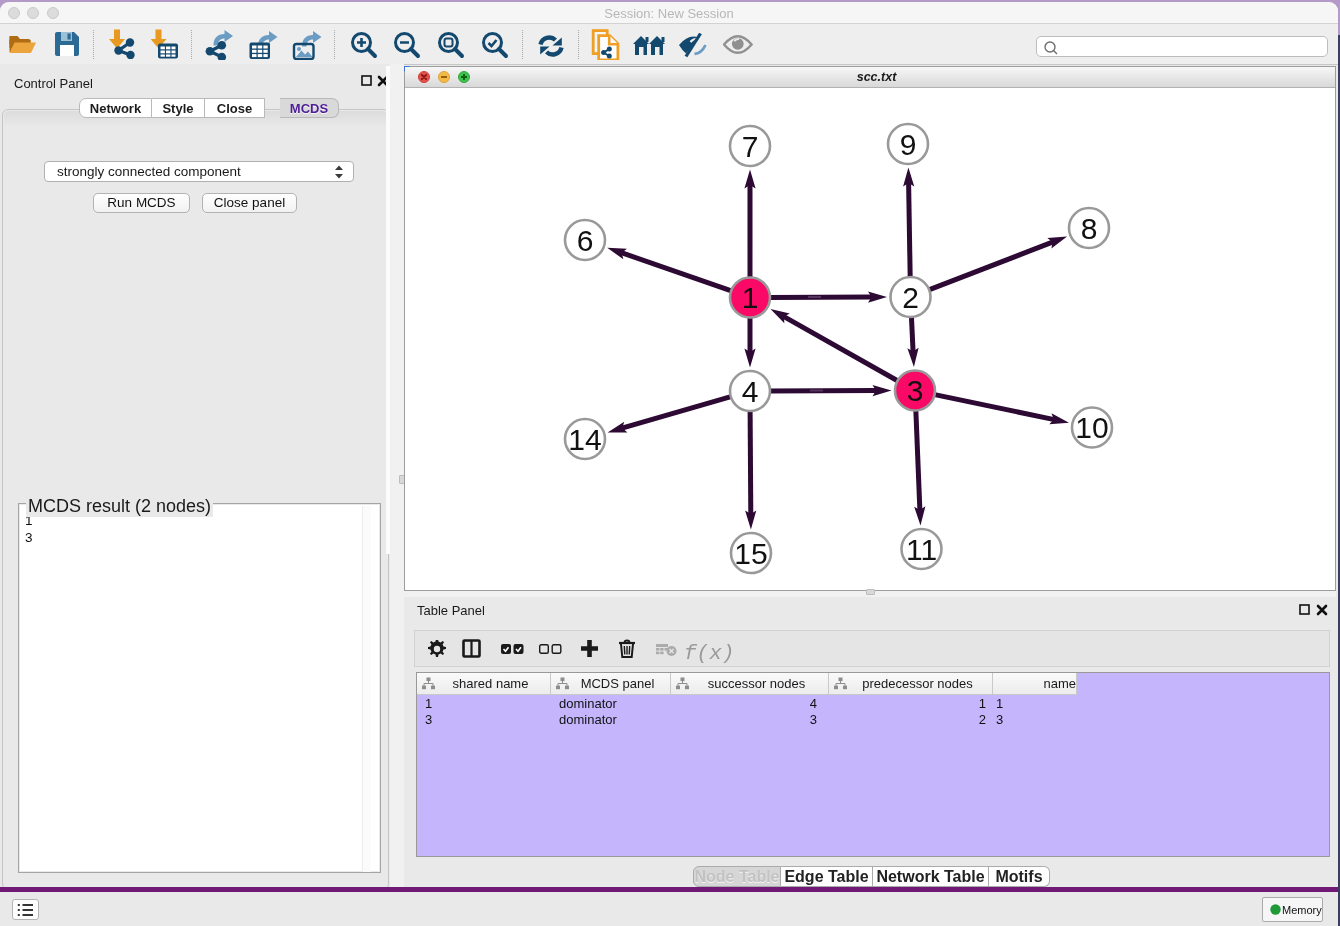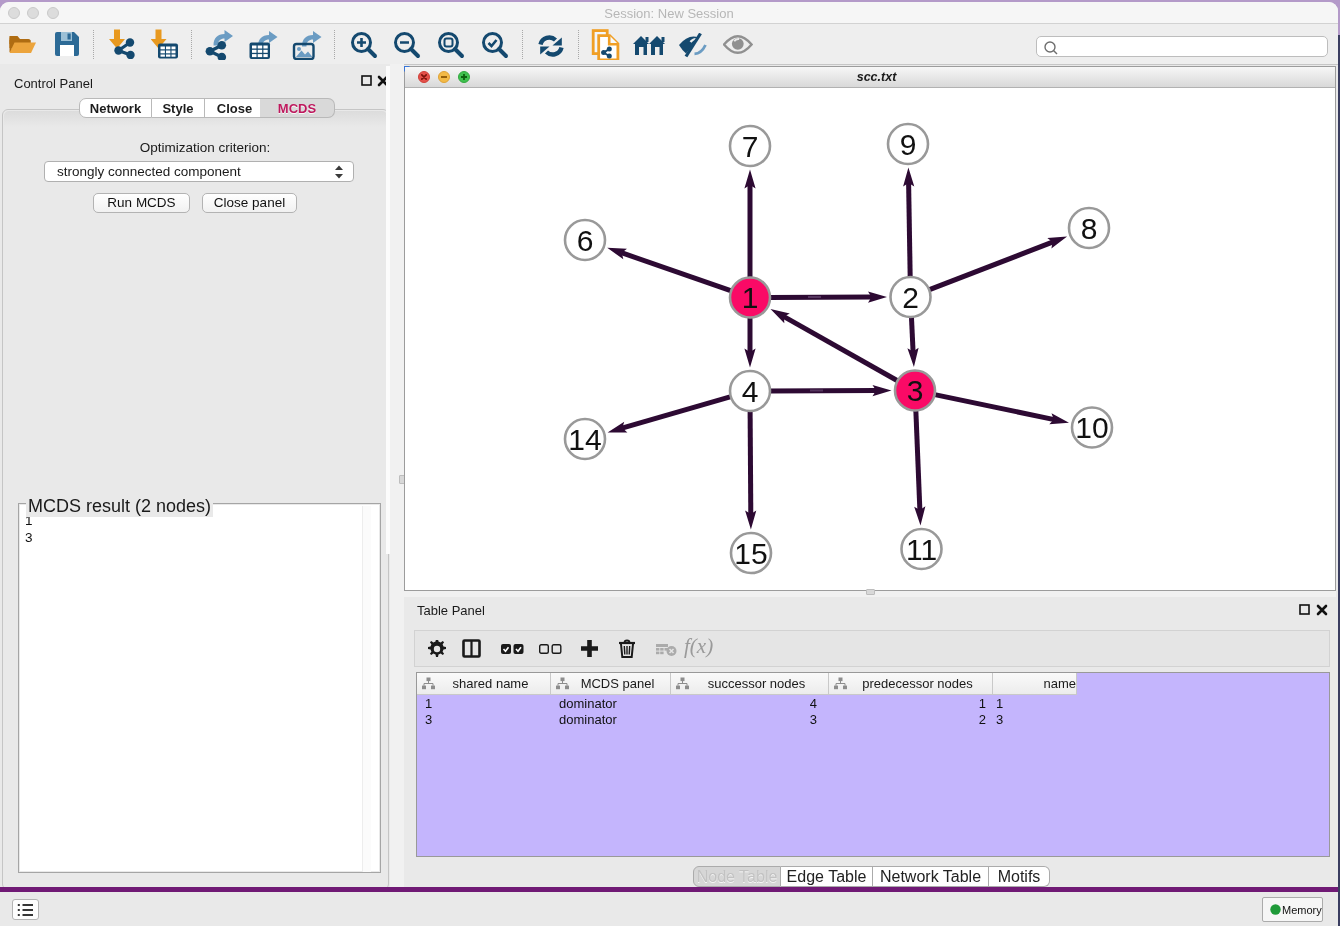--- a/index.html
+++ b/index.html
@@ -37,21 +37,21 @@
 .net-tb { position:absolute; left:0; top:0; width:930px; height:20.5px; background:linear-gradient(#f7f7f7,#d9d9d9); border-bottom:1px solid #b2b2b2; }
 .net-title { position:absolute; top:3px; left:0; width:100%; text-align:center; text-indent:13px; font-size:12.5px; font-weight:600; color:#1a1a1a; }
 .mtl { position:absolute; top:4px; width:12px; height:12px; border-radius:50%; }
 .mtl svg { position:absolute; left:0; top:0; display:block; }
 
 .tpanel { position:absolute; left:404px; top:595px; width:932px; height:294px; background:#e9e9e9; }
 .tp-toolbar { position:absolute; left:10px; top:33px; width:916px; height:37px; background:#e5e5e5; border:1px solid #d2d2d2; }
 .ttable { position:absolute; left:12px; top:75px; width:914px; height:185px; background:#c4b5fd; border:1px solid #999; }
 .thead { position:absolute; left:0; top:0; height:22px; background:linear-gradient(#fafafa,#ececec); border-bottom:1px solid #c9c9c9; border-right:1px solid #c9c9c9; font-size:13px; color:#1a1a1a; }
 .trow { position:absolute; font-size:13px; color:#111; }
-.btab { position:absolute; top:0; height:21px; background:#fff; border:1px solid #ababab; text-align:center; line-height:20px; color:#222; font-weight:normal; }
+.btab { position:absolute; top:0; height:21px; background:#fff; border:1px solid #ababab; text-align:center; line-height:20px; color:#222; font-weight:bold; }
 
 .statusbar { position:absolute; left:0; top:885px; width:1338px; height:35px; background:#e9e9e9; border-top:5px solid #701a75; }
 </style></head>
 <body>
 <div class="app">
   <div class="titlebar">
     <div class="tl" style="left:8px"></div>
     <div class="tl" style="left:27px"></div>
     <div class="tl" style="left:47px"></div>
     <div class="title-txt">Session: New Session</div>
@@ -203,22 +203,21 @@
     <svg width="14" height="14" style="position:absolute;left:376px;top:10px">
         <path d="M3 3 L11 11 M11 3 L3 11" stroke="#111" stroke-width="2.6" stroke-linecap="round"></path>
       </svg>
     <div class="cp-content">
         <div class="cp-band"></div>
       </div>
     <div style="position:absolute;left:386px;top:2px;width:8px;height:488px;background:#fcfcfc"></div>
     <div class="tab" style="left:79px;width:73px;border-radius:7px 0 0 7px">Network</div>
     <div class="tab" style="left:152px;width:53px;border-left:none">Style</div>
     <div class="tab" style="left:205px;width:60px;border-left:none">Close</div>
-    <div class="tab" style="left:260px;width:75px;border-left:none;border-radius:0 7px 7px 0;background:#d9d9d9;color:#be185d;text-shadow:0 1px 0 #f8f8f8">MCDS</div>
-    <div class="opt-label">Optimization criterion:</div>
+    <div class="tab" style="left:280px;width:59px;border-left:none;border-radius:0 7px 7px 0;background:#d9d9d9;color:#4c1d95;text-shadow:0 1px 0 #f8f8f8">MCDS</div>
     <div class="dropdown">strongly connected component
       <svg width="12" height="16" style="position:absolute;right:8px;top:2px">
           <path d="M2 6 L6 1.5 L10 6 Z" fill="#3a3a3a"></path>
           <path d="M2 10 L6 14.5 L10 10 Z" fill="#3a3a3a"></path>
         </svg>
     </div>
     <div class="btn" style="left:93px;width:97px">Run MCDS</div>
     <div class="btn" style="left:202px;width:95px">Close panel</div>
     <div class="fieldset">
       <div class="fs-inner">
@@ -367,21 +366,21 @@
             <rect x="0" y="1" width="12" height="3"></rect>
             <rect x="0" y="5" width="3.4" height="2.6"></rect>
             <rect x="4.2" y="5" width="3.4" height="2.6"></rect>
             <rect x="8.5" y="5" width="3.5" height="2.6"></rect>
             <rect x="0" y="8.6" width="3.4" height="2.6"></rect>
             <rect x="4.2" y="8.6" width="3.4" height="2.6"></rect>
           </g>
           <circle cx="15.5" cy="8" r="5" fill="#ababab"></circle>
           <path d="M13.5 6 l4 4 M17.5 6 l-4 4" stroke="#e5e5e5" stroke-width="1.5"></path>
         </svg>
-<div style="position:absolute;left:269px;top:3px;font-family:Liberation Serif, serif;font-style:italic;font-size:21px;color:#9a9a9a">f(x)</div>
+<div style="position:absolute;left:269px;top:11px;font-family:Liberation Mono, monospace;font-style:italic;font-size:21px;color:#9a9a9a">f(x)</div>
       </div>
     <div class="ttable">
       <div class="thead" style="left:0px;width:134px">
 <span style="position:absolute;left:5px;top:4px"><svg width="13" height="13" viewBox="0 0 13 13">
               <g fill="#8d8d8d">
                 <rect x="4.5" y="0.5" width="4" height="3.6"></rect>
                 <rect x="0" y="8.6" width="4" height="3.6"></rect>
                 <rect x="9" y="8.6" width="4" height="3.6"></rect>
               </g>
               <path d="M6.5 4 v2.5 M2 8.8 v-2.3 h9 v2.3" stroke="#8d8d8d" fill="none" stroke-width="1"></path>

